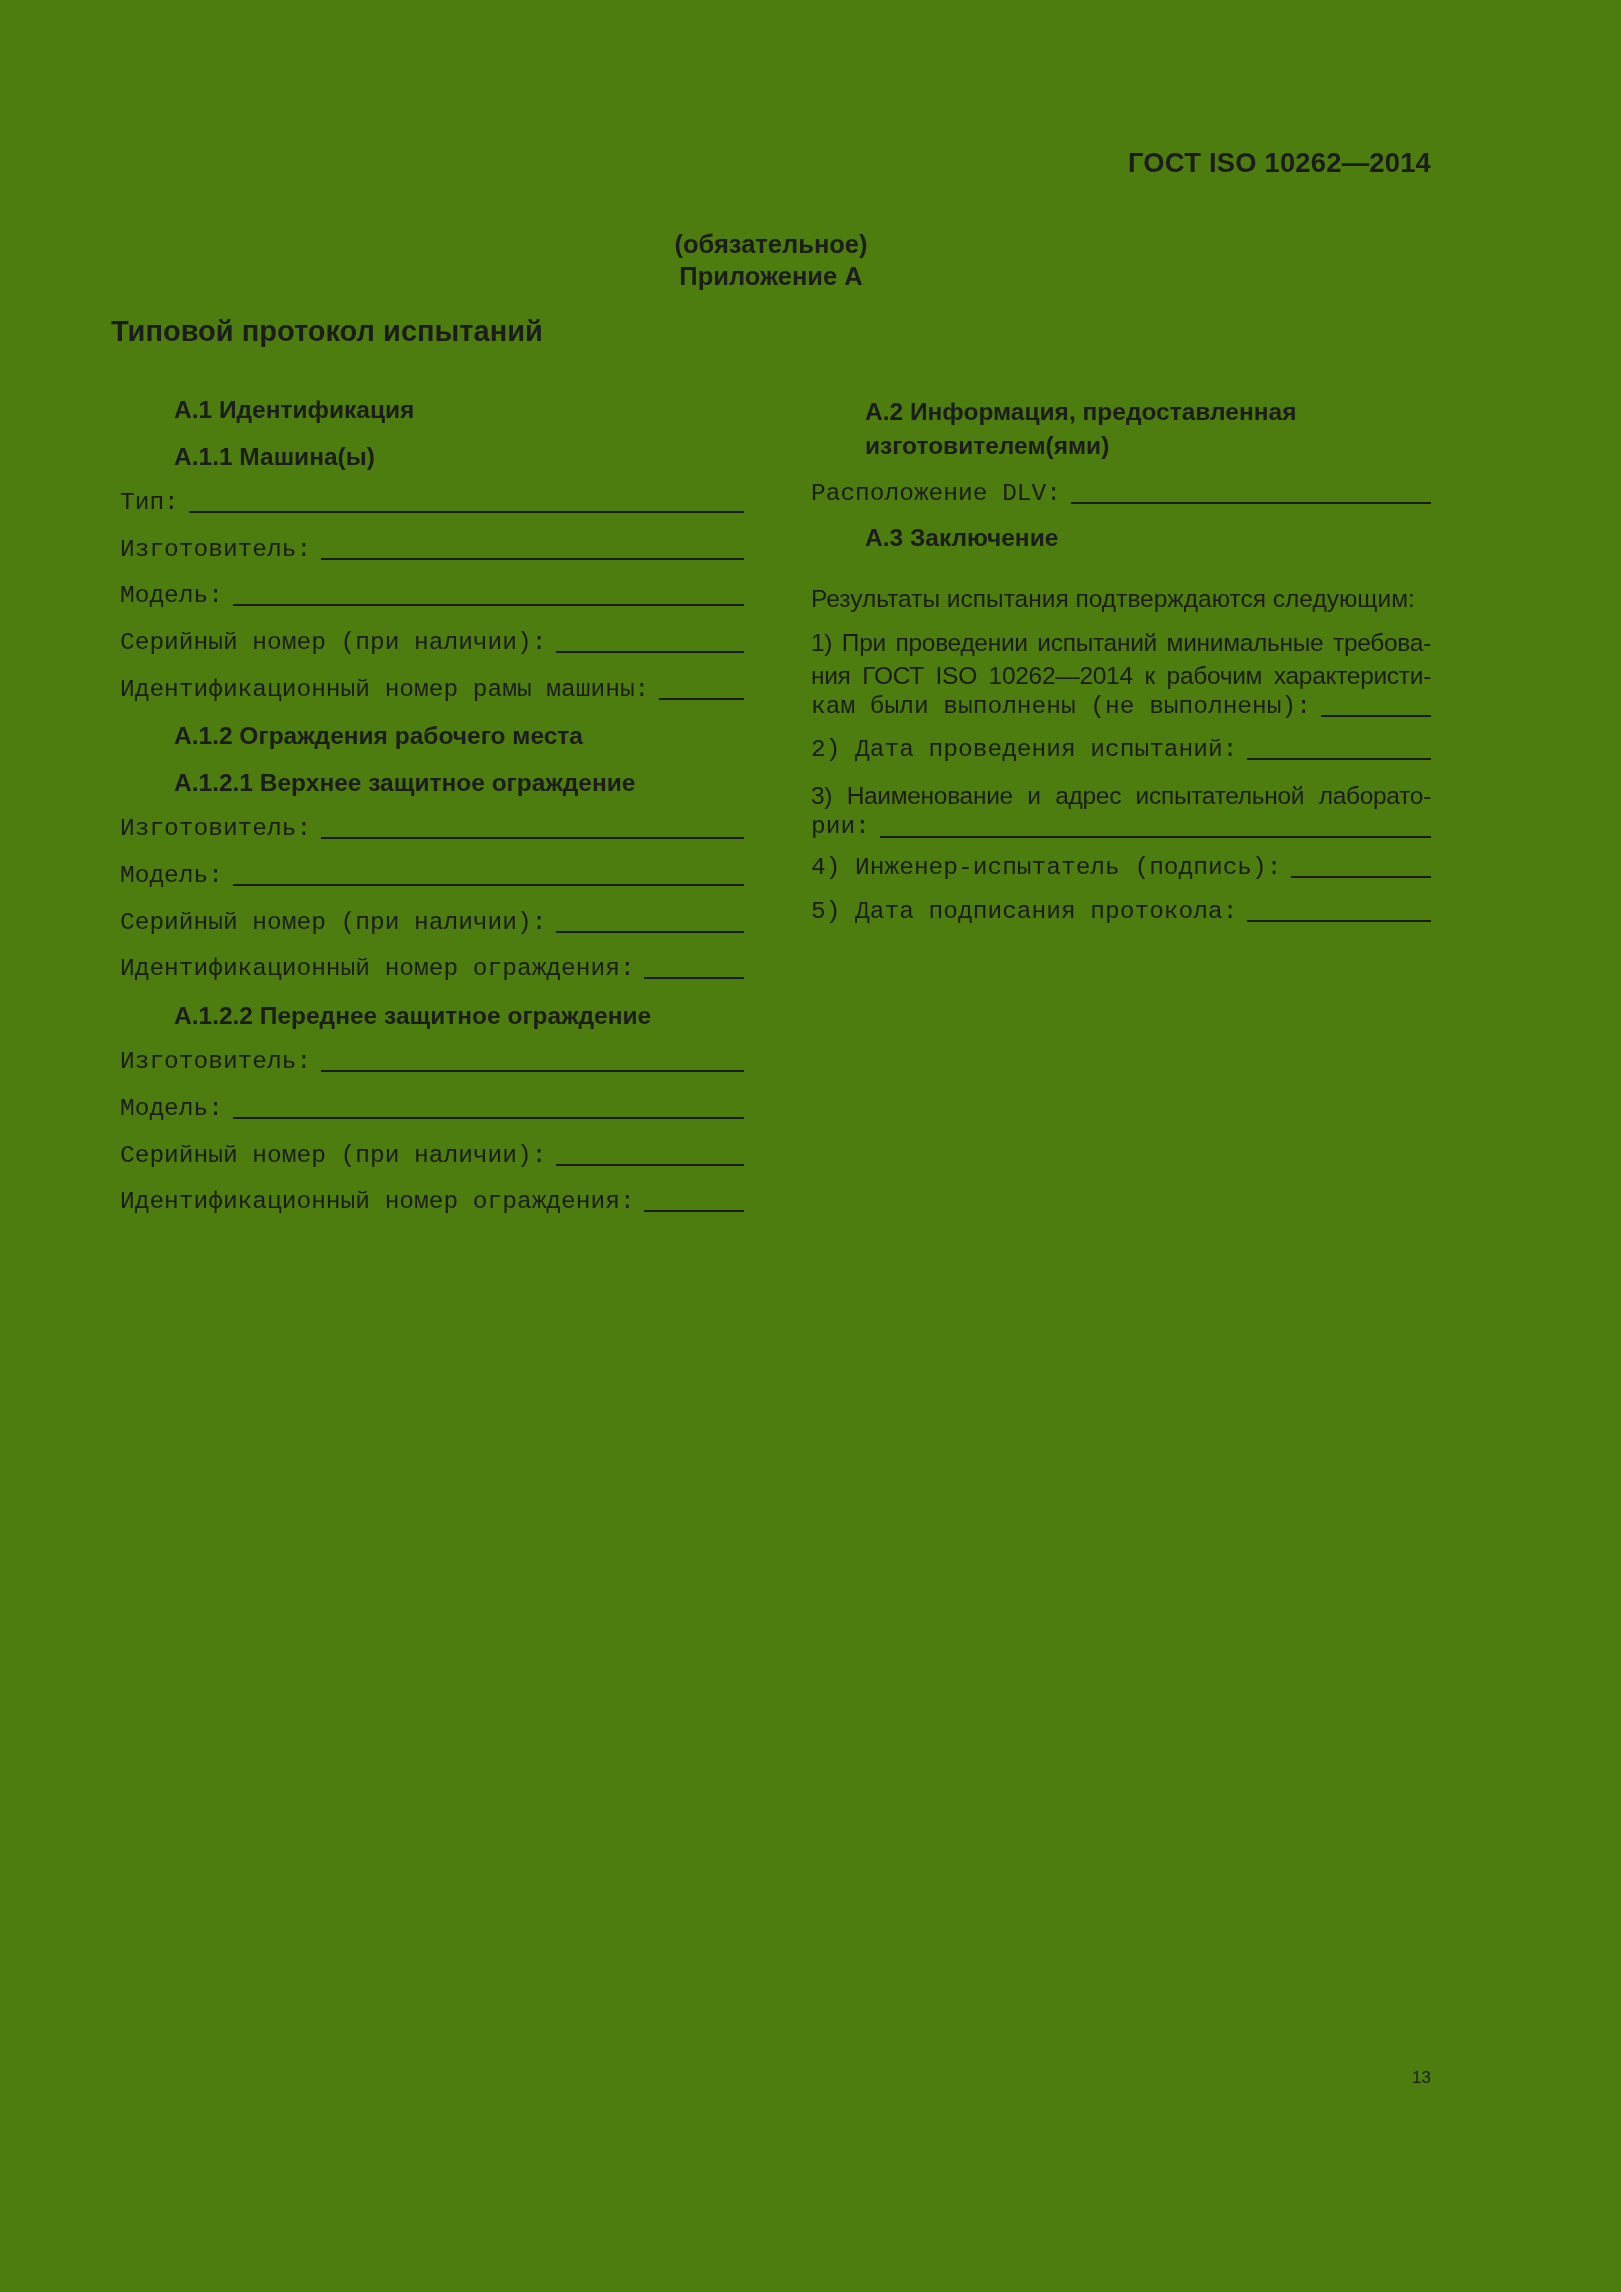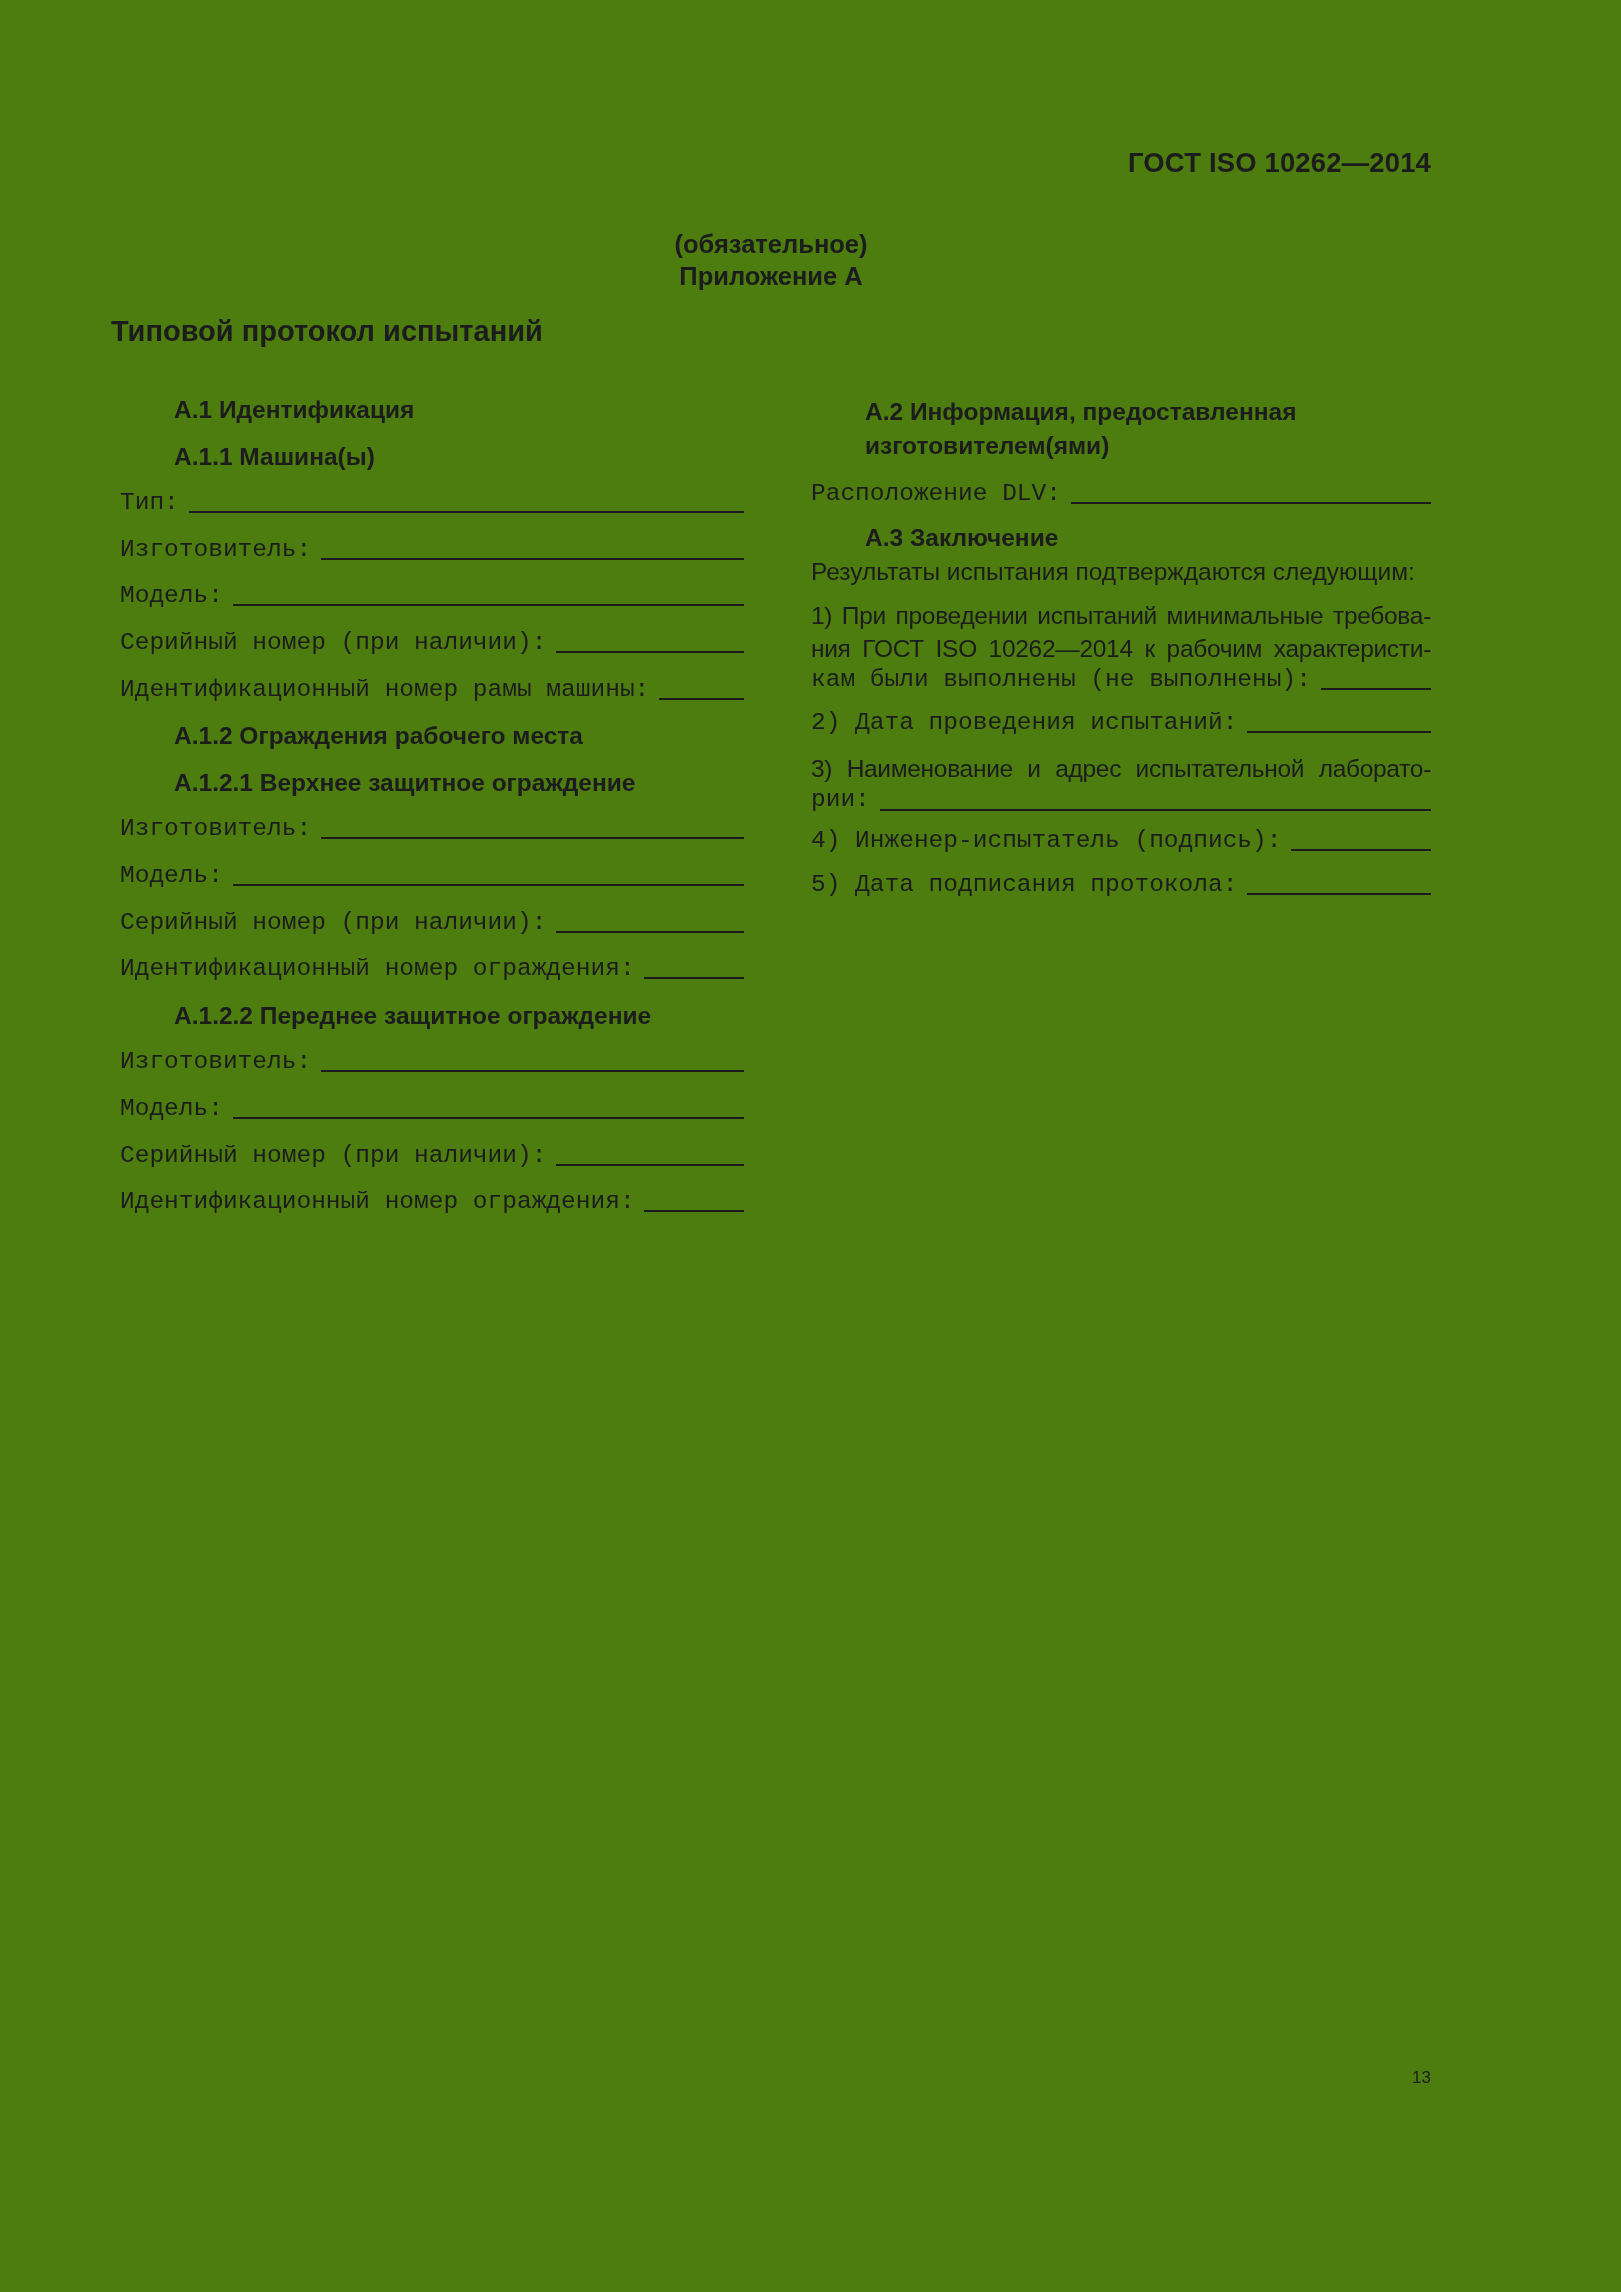--- a/index.html
+++ b/index.html
@@ -42,21 +42,21 @@
   .fill{
     flex:1 1 auto;min-width:39px;
     border-bottom:2.9px solid #1b1b1b;
     align-self:flex-end;margin-bottom:3.9px;
   }
 
   
   .col-right .row, .col-right .line30{line-height:29px;min-height:29px;}
   .h2block{padding-left:54px;font-weight:bold;line-height:34px;margin-bottom:15.7px;}
   .row-dlv{margin-bottom:15.7px;}
-  .h3{margin-bottom:5px;}
+  .h3{margin-bottom:32px;}
   .intro{margin-bottom:12.7px;}
   .jline{
     text-align:justify;text-align-last:justify;
     line-height:33px;letter-spacing:-0.3px;
   }
   .item1{margin-bottom:13.7px;}
   .item2{margin-bottom:15.7px;}
   .item3{margin-bottom:11.8px;}
   .item4{margin-bottom:14.7px;}
 

